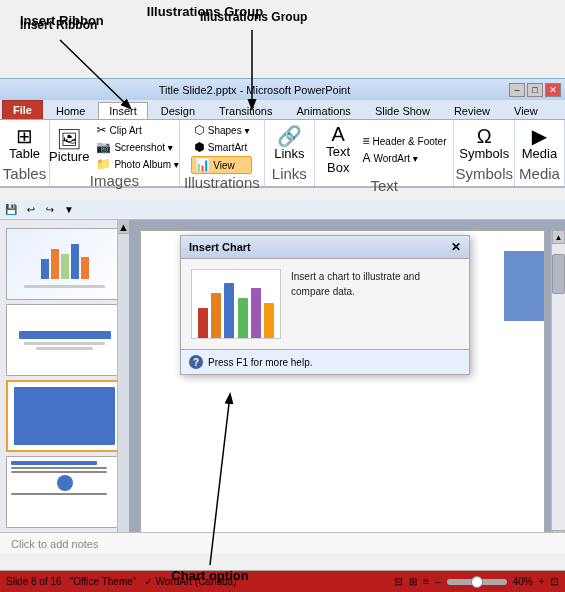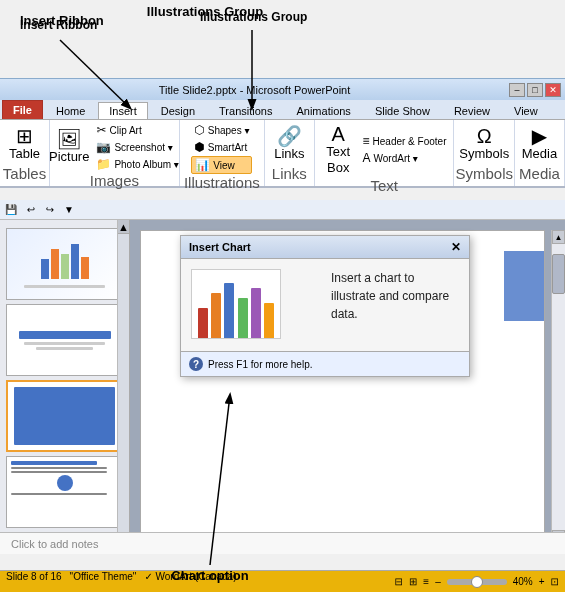--- a/index.html
+++ b/index.html
@@ -354,24 +354,23 @@
       align-items: flex-end;
       justify-content: space-around;
       padding: 4px 4px 0 4px;
     }
     .chart-bar {
       width: 10px;
       border-radius: 1px 1px 0 0;
     }
     .popup-text {
       flex: 1;
-      font-size: 12px;
+      font-size: 10px;
       line-height: 1.5;
       color: #222;
-      margin-left: 40px;
     }
     .popup-help {
       background: #e8f0ff;
       border-top: 1px solid #aaa;
       padding: 5px 8px;
       font-size: 10px;
       display: flex;
       align-items: center;
       gap: 5px;
     }
@@ -440,23 +439,24 @@
       color: #888;
     }
 
     
     .status-bar {
       position: absolute;
       bottom: 0;
       left: 0;
       right: 0;
       height: 22px;
-      background: #eab308;
+      background: #b91c1c;
       border-top: 1px solid #aaa;
       display: flex;
+      align-items: center;
       padding: 0 6px;
       font-size: 10px;
       gap: 8px;
     }
     .status-right {
       margin-left: auto;
       display: flex;
       align-items: center;
       gap: 6px;
     }

